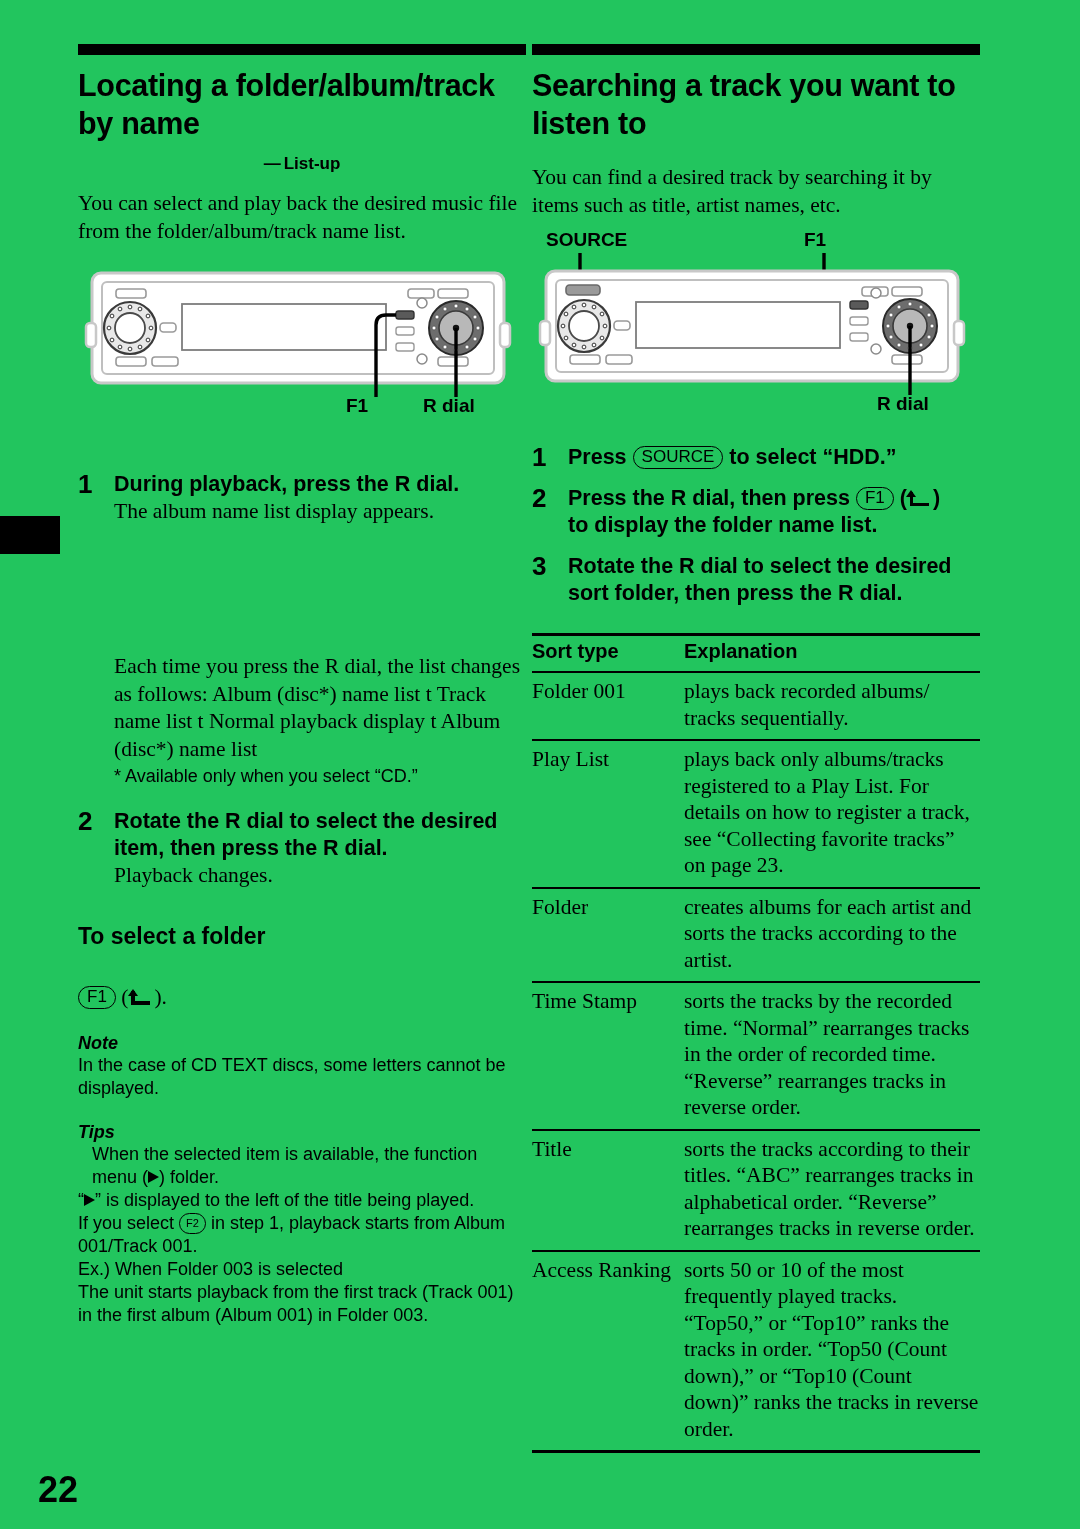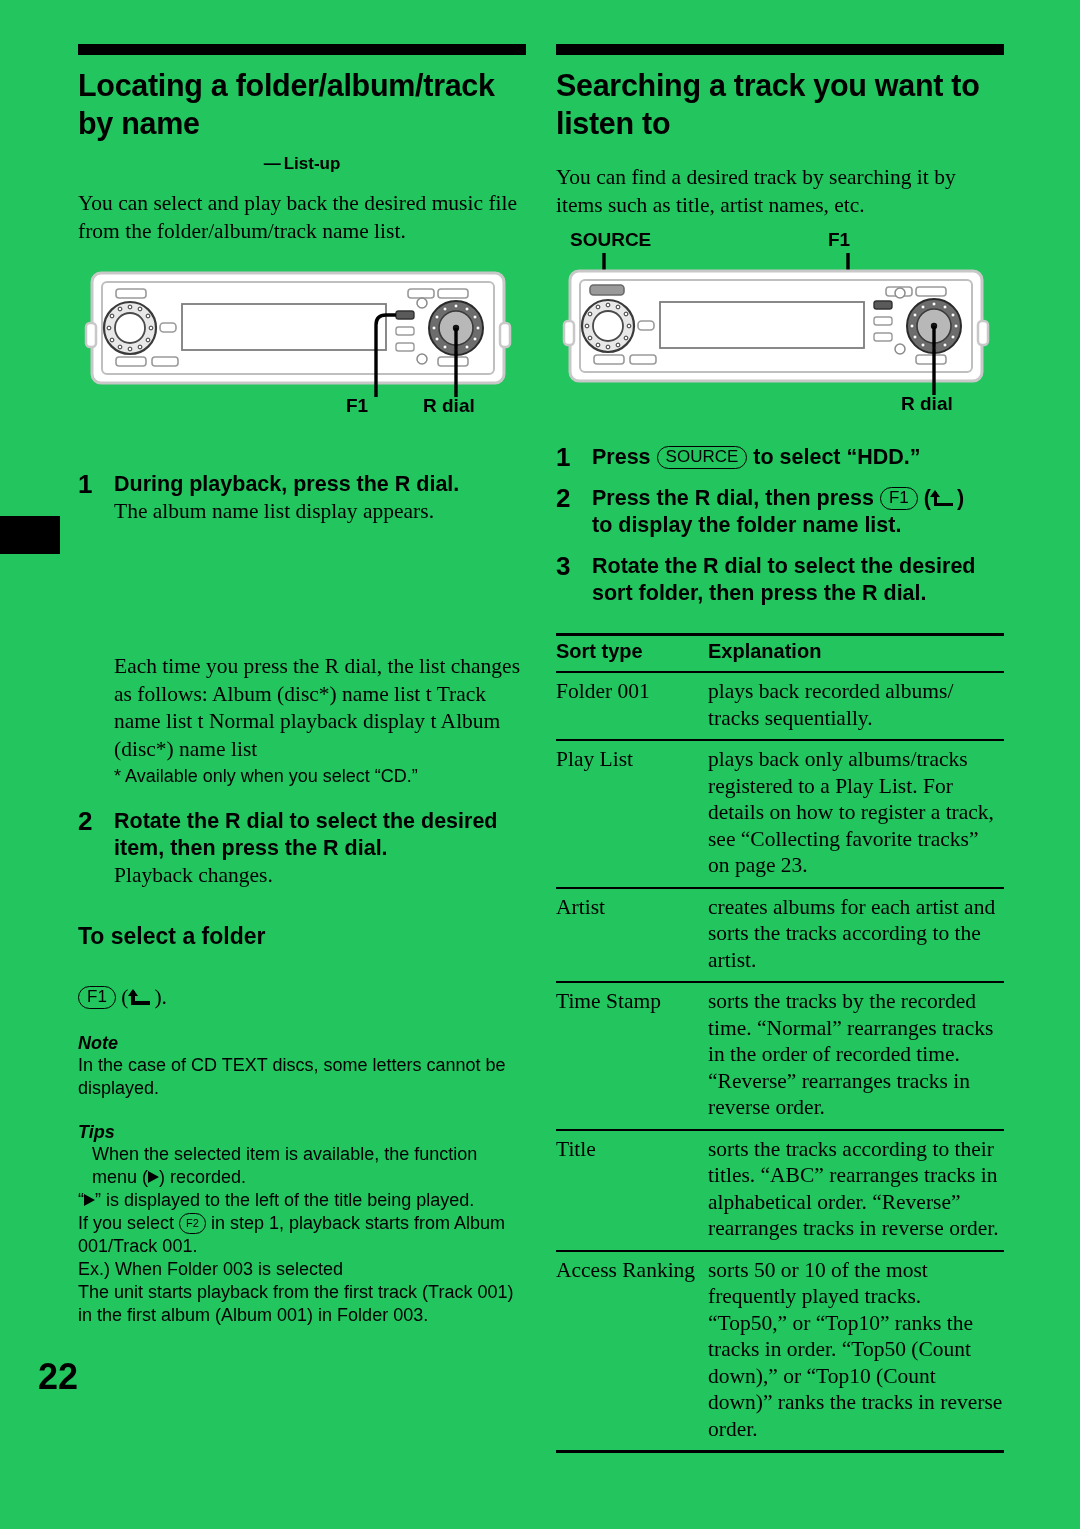--- a/index.html
+++ b/index.html
@@ -19,21 +19,21 @@
     overflow: hidden;
   }
 
   
   .col {
     position: absolute;
     top: 44px;
     width: 448px;
   }
   .col-left  { left: 78px; }
-  .col-right { left: 556px; }
+  .col-right { left: 532px; }
 
   
   .rule-top {
     height: 11px;
     background: #000000;
     margin-bottom: 11px;
   }
   h1.section-title {
     font-family: "Liberation Sans", sans-serif;
     font-weight: bold;
@@ -217,21 +217,21 @@
     position: absolute;
     left: 0;
     top: 516px;
     width: 60px;
     height: 38px;
     background: #000;
   }
   .page-number {
     position: absolute;
     left: 38px;
-    top: 1356px;
+    top: 1469px;
     font-family: "Liberation Sans", sans-serif;
     font-weight: bold;
     font-size: 36px;
   }
 </style>
 </head>
 <body>
 
 <div class="page">
 
@@ -341,21 +341,21 @@
       <span class="key">F1</span>
       <span>(<span class="arrow-up-tail"><span class="arrow-head"></span></span></span><span>).</span>
     </p>
 
     <p class="note-head">Note</p>
     <p class="note-body">In the case of CD TEXT discs, some letters cannot be displayed.</p>
 
     <p class="tips-head">Tips</p>
 
     <p class="tips-body">
-      <span>When the selected item is available, the function menu (</span><span class="tri-right"></span><span>) recorded.</span>
+      <span>When the selected item is available, the function menu (</span><span class="tri-right"></span><span>) folder.</span>
     </p>
 
     <p class="tips-body flush">
       <span>“</span><span class="tri-right"></span><span>” is displayed to the left of the title being played.</span>
     </p>
 
     <p class="tips-body flush">
       <span>If you select</span>
       <span class="key key-sm">F2</span>
       <span>in step 1, playback starts from Album 001/Track 001.</span>
@@ -481,21 +481,21 @@
       <tbody>
         <tr>
           <td class="c1">Folder 001</td>
           <td>plays back recorded albums/ tracks sequentially.</td>
         </tr>
         <tr>
           <td class="c1">Play List</td>
           <td>plays back only albums/tracks registered to a Play List. For details on how to register a track, see “Collecting favorite tracks” on page 23.</td>
         </tr>
         <tr>
-          <td class="c1">Artist</td>
+          <td class="c1">Folder</td>
           <td>creates albums for each artist and sorts the tracks according to the artist.</td>
         </tr>
         <tr>
           <td class="c1">Time Stamp</td>
           <td>sorts the tracks by the recorded time. “Normal” rearranges tracks in the order of recorded time. “Reverse” rearranges tracks in reverse order.</td>
         </tr>
         <tr>
           <td class="c1">Title</td>
           <td>sorts the tracks according to their titles. “ABC” rearranges tracks in alphabetical order. “Reverse” rearranges tracks in reverse order.</td>
         </tr>

